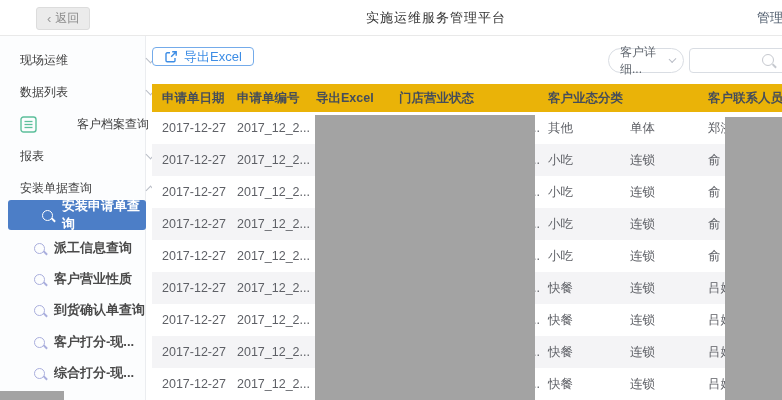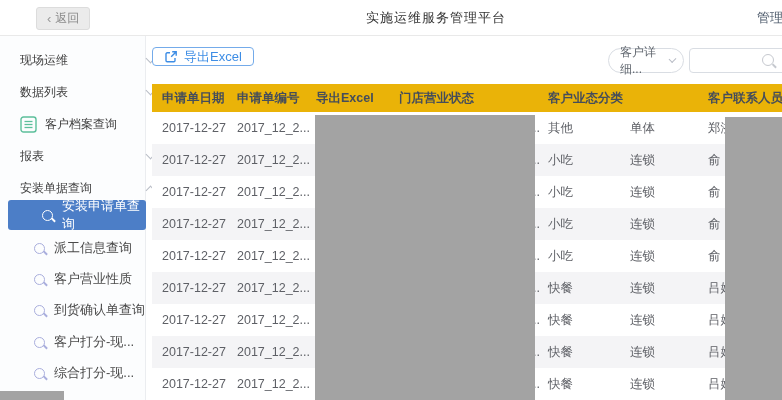--- a/index.html
+++ b/index.html
@@ -19,21 +19,21 @@
   .back-chev { font-size:13px; line-height:1; color:#9a9a9a; }
   .app-title { position:absolute; left:366px; top:0; line-height:35px; font-size:13px; color:#333; letter-spacing:1px; white-space:nowrap; }
   .user-link { position:absolute; left:757px; top:0; line-height:35px; font-size:13px; color:#4d5a6b; white-space:nowrap;text-align:right; }
   
   .sidebar { position:absolute; left:0; top:36px; width:146px; height:364px; background:#fcfdfe; border-right:1px solid #ebedf0; }
   .side-group { position:absolute; left:0; width:170px; height:28px; display:flex; align-items:center; padding-left:20px; font-size:12px; color:#3c3c3c; cursor:pointer; }
   .side-group .chev { position:absolute; right:16px; }
   .chev { width:7px; height:7px; border-right:1.4px solid #b9bdc6; border-bottom:1.4px solid #b9bdc6; display:inline-block; transform:rotate(45deg); margin-top:-3px; }
   .chev.up { transform:rotate(-135deg); margin-top:4px; }
   .doc-icon { width:17px; height:17px; margin-right:8px; flex:none; }
-  .side-sub { position:absolute; left:0; width:146px; height:30px; display:flex; align-items:center; padding-left:34px; font-size:13px; color:#4a4a4a; cursor:pointer; }
+  .side-sub { position:absolute; left:0; width:146px; height:30px; display:flex; align-items:center; padding-left:34px; font-size:13px; color:#4a4a4a; cursor:pointer;font-weight:bold; }
   .side-sub .mag { margin-right:9px; }
   .side-sub.selected { left:8px; width:138px; background:#4c7ec7; border-radius:3px; color:#fff; }
   .mag { position:relative; width:11px; height:11px; border:1.5px solid #a9aedd; border-radius:50%; display:inline-block; flex:none; }
   .mag::after { content:""; position:absolute; width:5px; height:1.5px; background:#a9aedd; transform:rotate(45deg); right:-4px; bottom:-1px; }
   .side-sub.selected .mag { border-color:#fff; }
   .side-sub.selected .mag::after { background:#fff; }
   
   .export-btn {
     position:absolute; left:152px; top:47px; height:19px; padding:0 11px;
     background:#fff; border:1px solid #74abea; border-radius:4px;
@@ -81,21 +81,21 @@
 
 <div class="sidebar">
   <div class="side-group" style="top:10px;">
     <span>现场运维</span>
     <span class="chev"></span>
   </div>
   <div class="side-group" style="top:42px;">
     <span>数据列表</span>
     <span class="chev"></span>
   </div>
-  <div class="side-group" style="top:74px;">
+  <div class="side-group" style="top:74px;gap:32px;">
     <svg class="doc-icon" viewBox="0 0 17 17">
       <rect x="1" y="1" width="15" height="15" rx="2.5" fill="none" stroke="#5cbf9b" stroke-width="1.4"></rect>
       <line x1="4.5" y1="5.5" x2="12.5" y2="5.5" stroke="#5cbf9b" stroke-width="1.3"></line>
       <line x1="4.5" y1="8.5" x2="12.5" y2="8.5" stroke="#5cbf9b" stroke-width="1.3"></line>
       <line x1="4.5" y1="11.5" x2="12.5" y2="11.5" stroke="#5cbf9b" stroke-width="1.3"></line>
     </svg>
     <span>客户档案查询</span>
   </div>
   <div class="side-group" style="top:106px;">
     <span>报表</span>

